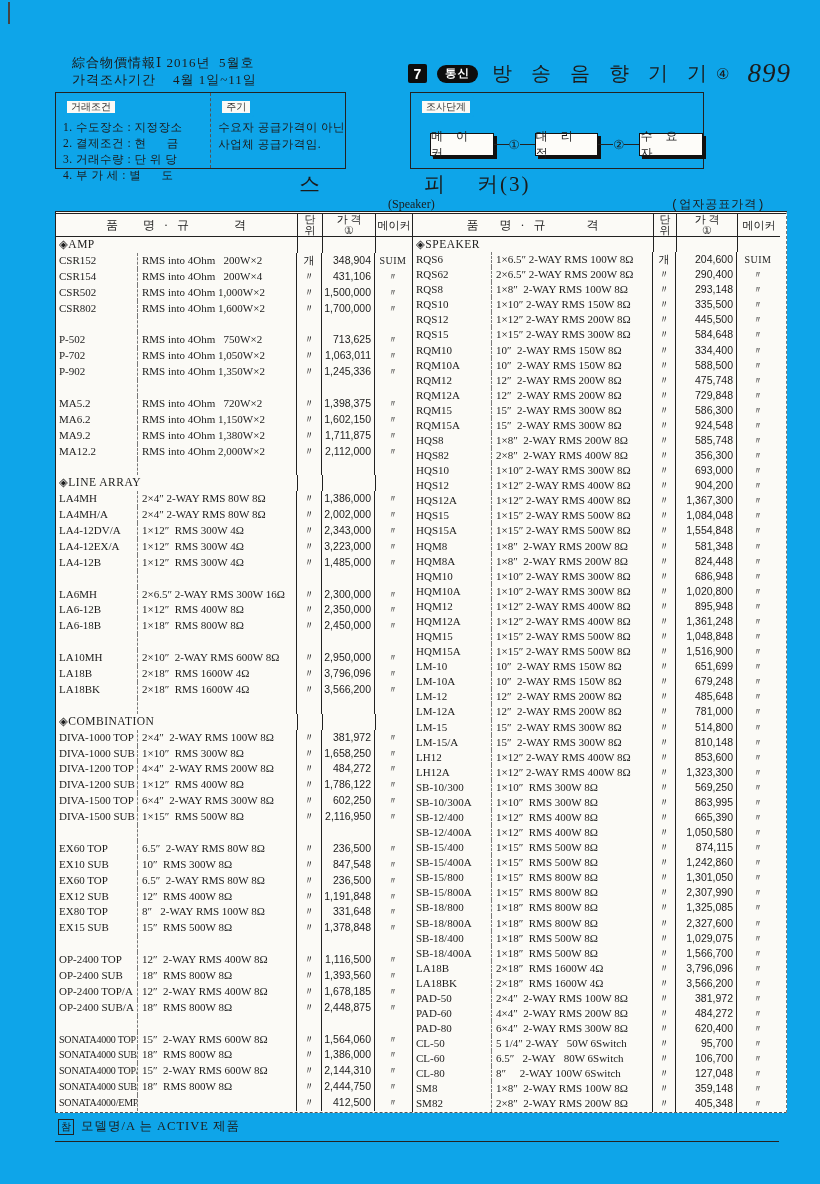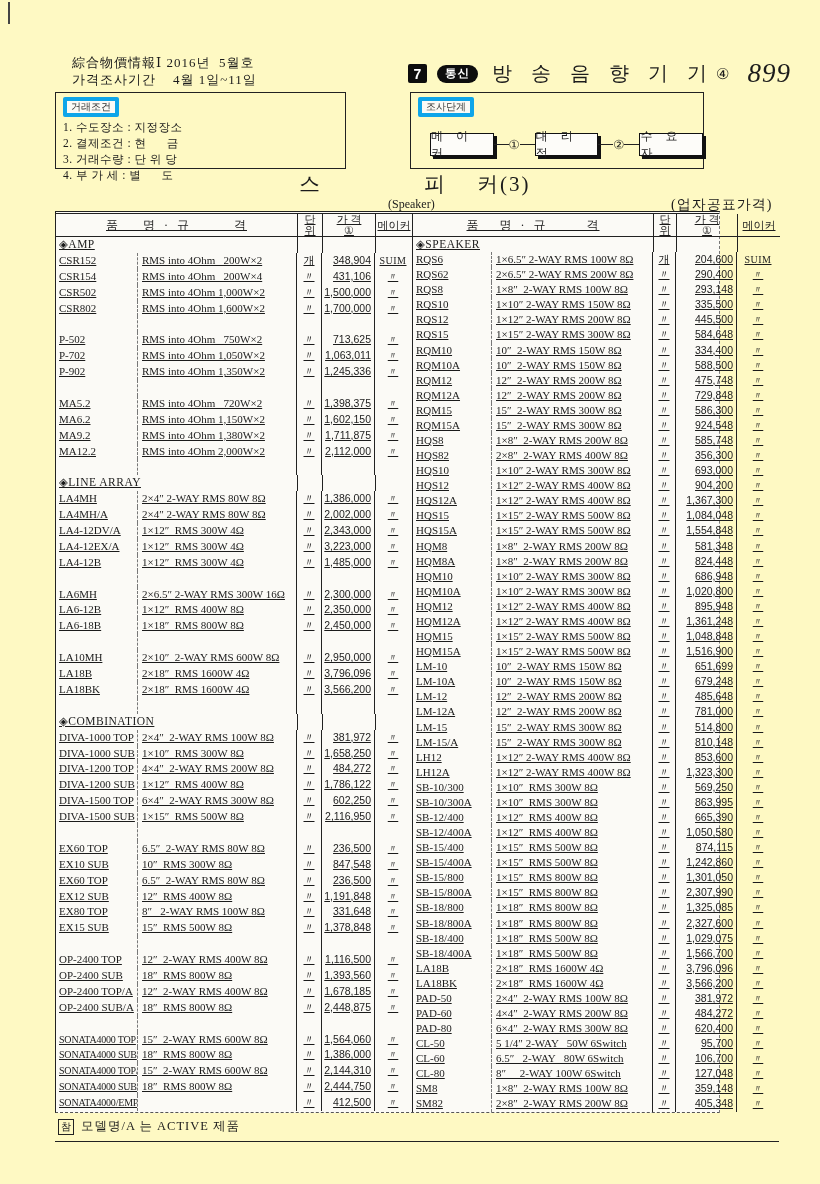--- a/index.html
+++ b/index.html
@@ -4,21 +4,21 @@
 <style>
   html,body{margin:0;padding:0;}
   body{
     width:820px;height:1184px;
     background:#efeeea;
     font-family:"Liberation Serif","DejaVu Serif",serif;
     color:#1b1b1b;
     position:relative;
     overflow:hidden;
   }
-  .page{position:absolute;inset:0;background:#fef9c3;}
+  .page{position:absolute;inset:0;background:#0ea5e9;}
   .corner-tick{position:absolute;left:8px;top:2px;width:2px;height:22px;background:#444;}
 
   
   .pub-info{position:absolute;left:72px;top:54px;font-size:13px;line-height:17px;letter-spacing:1px;white-space:pre;}
 
   
   .section-header{position:absolute;left:408px;top:58px;display:flex;align-items:center;}
   .num-badge{width:19px;height:19px;background:#0d0d0d;color:#fff;display:flex;align-items:center;justify-content:center;
     font-family:"Liberation Sans",sans-serif;font-weight:bold;font-size:14px;border-radius:2px;}
   .cat-badge{background:#0d0d0d;color:#fff;border-radius:10px;padding:1px 8px 2px;font-size:11.5px;font-weight:bold;
@@ -39,26 +39,26 @@
   .stage-box{position:absolute;left:410px;top:92px;width:294px;height:77px;border:1.5px solid #222;box-sizing:border-box;padding:3px 0 0 7px;}
   .flow{display:flex;align-items:center;margin:14px 0 0 12px;}
   .flow-node{border:1.5px solid #111;box-shadow:3px 3px 0 0 #111;width:72px;height:21px;display:flex;align-items:center;
     justify-content:center;font-size:12px;letter-spacing:5px;background:#fdfcf9;}
   .conn{display:flex;align-items:center;font-size:12.5px;}
   .conn .line{width:15px;border-top:1.2px solid #222;}
 
   
   .sp-char{position:absolute;top:170px;font-size:21px;letter-spacing:2px;}
   .sp-sub{position:absolute;left:388px;top:197px;font-size:12px;}
-  .price-note{position:absolute;left:671px;top:196px;font-size:14px;letter-spacing:1px;}
+  .price-note{position:absolute;left:671px;top:196px;font-size:12px;letter-spacing:1px;font-family:Liberation Mono, monospace;}
 
   
-  .price-table{position:absolute;left:55px;top:211px;width:665px;box-sizing:border-box;
+  .price-table{position:absolute;left:55px;top:211px;width:732px;box-sizing:border-box;
     border-top:3px double #222;border-bottom:1px dashed #555;border-left:1px solid #222;border-right:1px dashed #777;
-    display:flex;background:#fbfaf6;text-decoration:underline;}
+    display:flex;background:#fbfaf6;}
   .half{display:flex;flex-direction:column;}
   .half.right{border-left:1px solid #222;}
   .thead{display:flex;height:23px;border-bottom:1px solid #222;box-sizing:border-box;align-items:stretch;}
   .th{display:flex;align-items:center;justify-content:center;font-size:12px;box-sizing:border-box;}
   .th-namespec{white-space:pre;letter-spacing:1px;}
   .th-unit,.th-price{white-space:pre-line;text-align:center;font-size:11px;line-height:11px;}
   .th-maker{font-size:11px;}
 
   .row{display:flex;box-sizing:border-box;}
   .half.left  .row{height:15.9px;font-size:11px;line-height:15.9px;}
@@ -119,20 +119,25 @@
     <span class="page-num">899</span>
   </div>
 
   <div class="cond-box">
     <div class="cond-left">
       <span class="box-label">거래조건</span>
       <div class="cond-item">1. 수도장소 : 지정장소</div>
       <div class="cond-item">2. 결제조건 : 현      금</div>
       <div class="cond-item">3. 거래수량 : 단 위 당</div>
       <div class="cond-item">4. 부 가 세 : 별      도</div>
+    </div>
+    <div class="cond-right">
+      <span class="box-label">주기</span>
+      <div class="note-line">수요자 공급가격이 아닌</div>
+      <div class="note-line">사업체 공급가격임.</div>
     </div>
   </div>
 
   <div class="stage-box">
     <span class="box-label">조사단계</span>
     <div class="flow">
       <span class="flow-node">메 이 커</span>
       <span class="conn">
           <span class="line"></span>
           <span>①</span>

